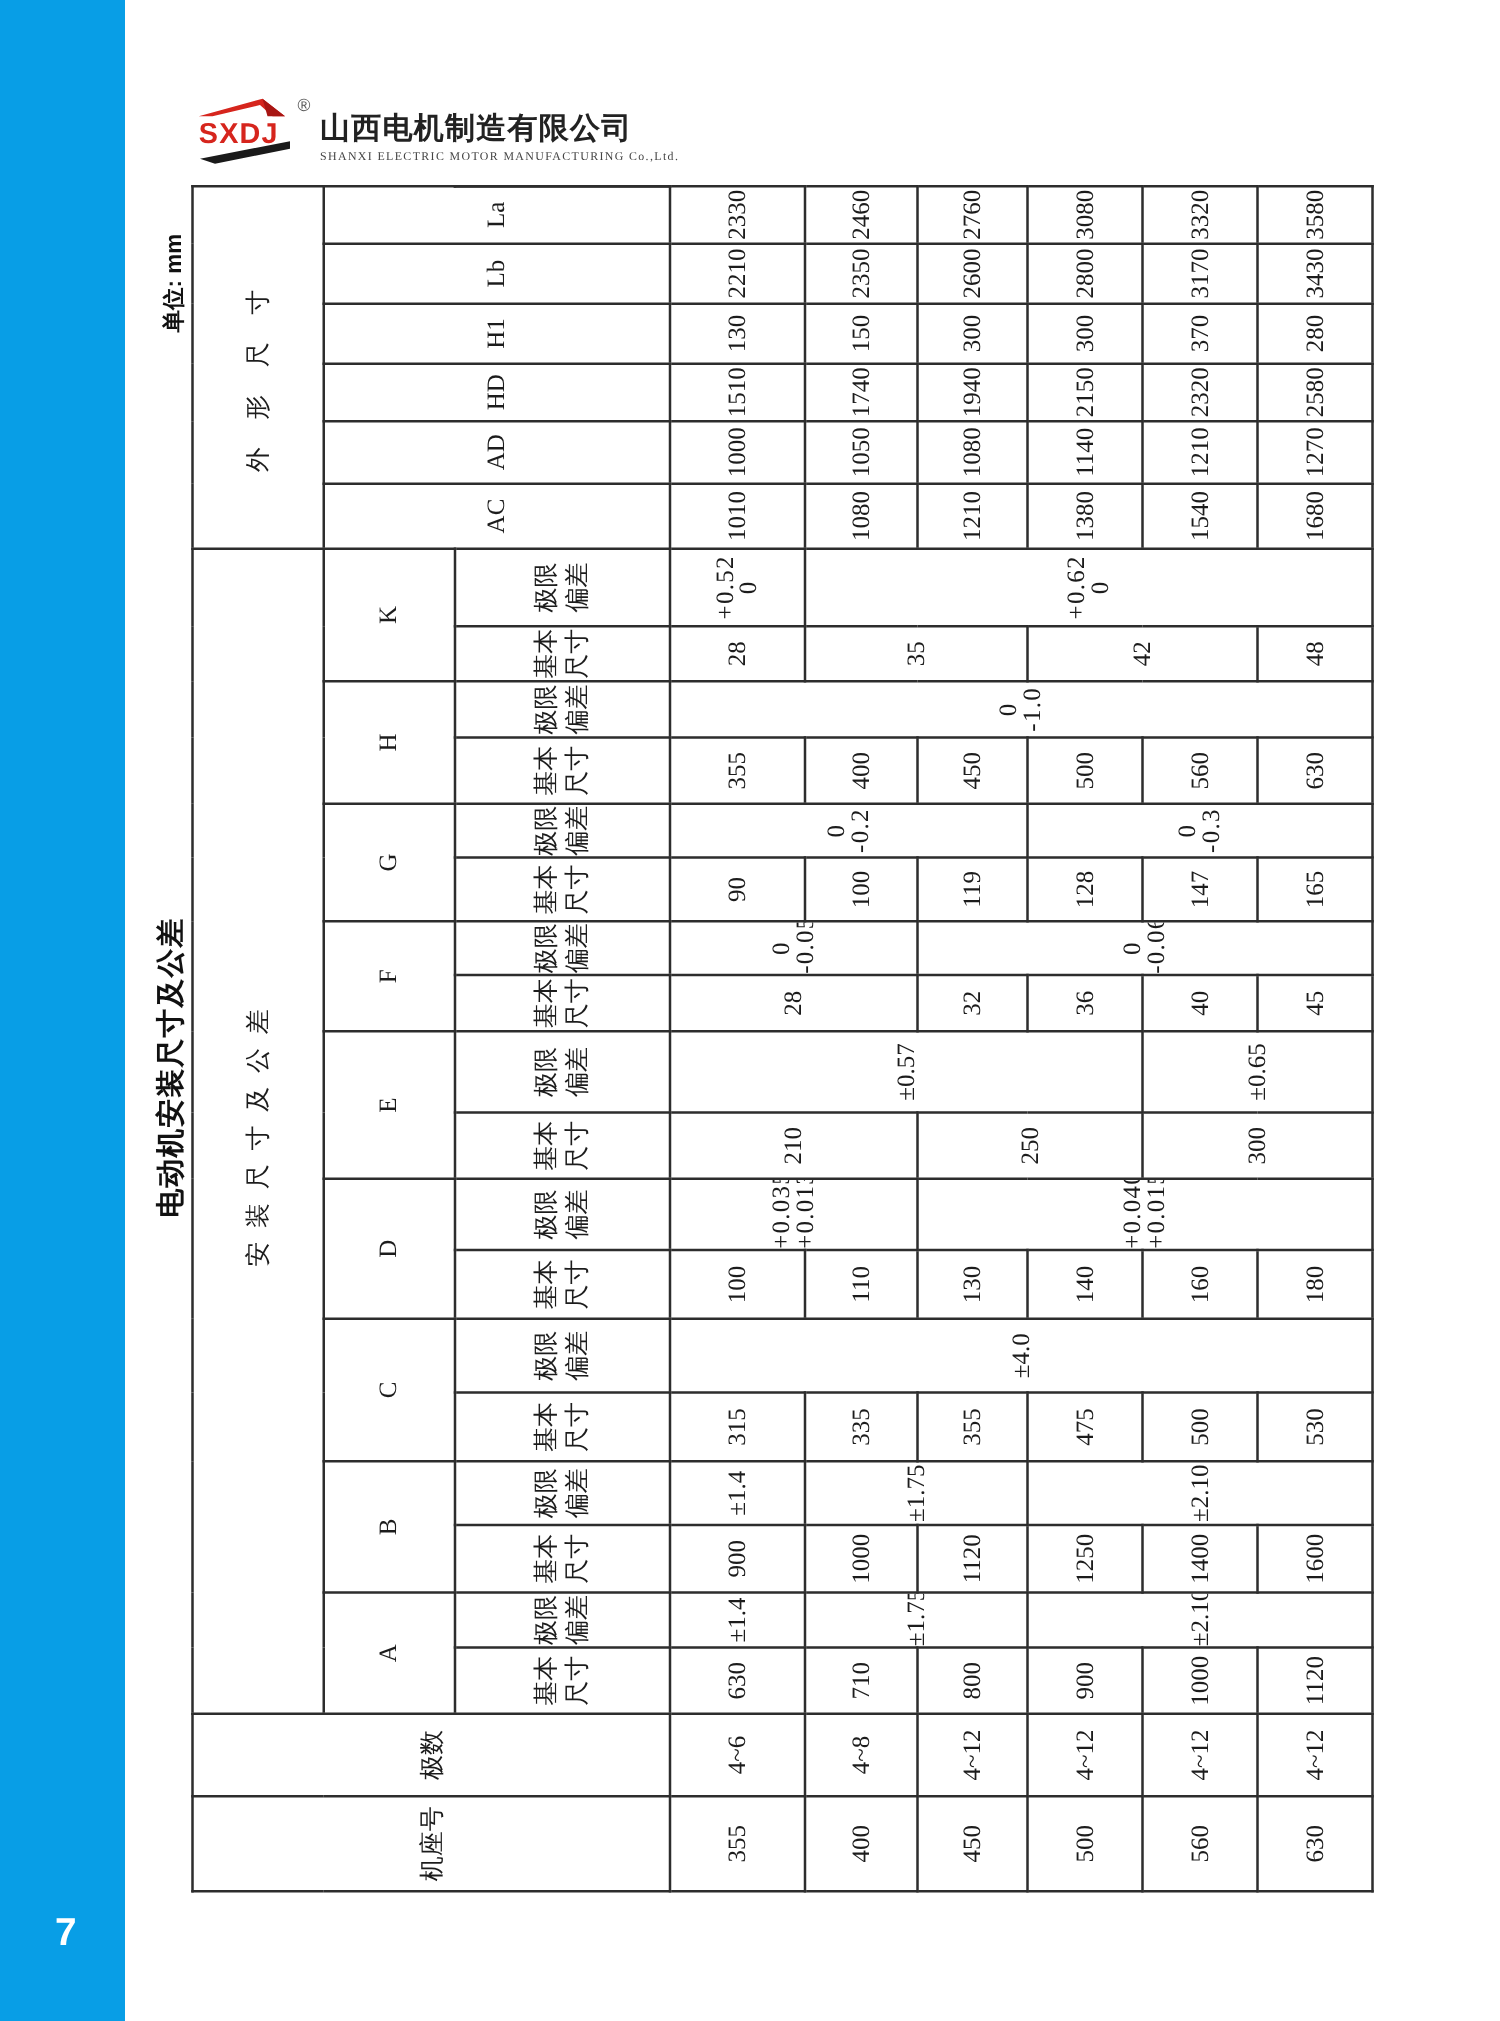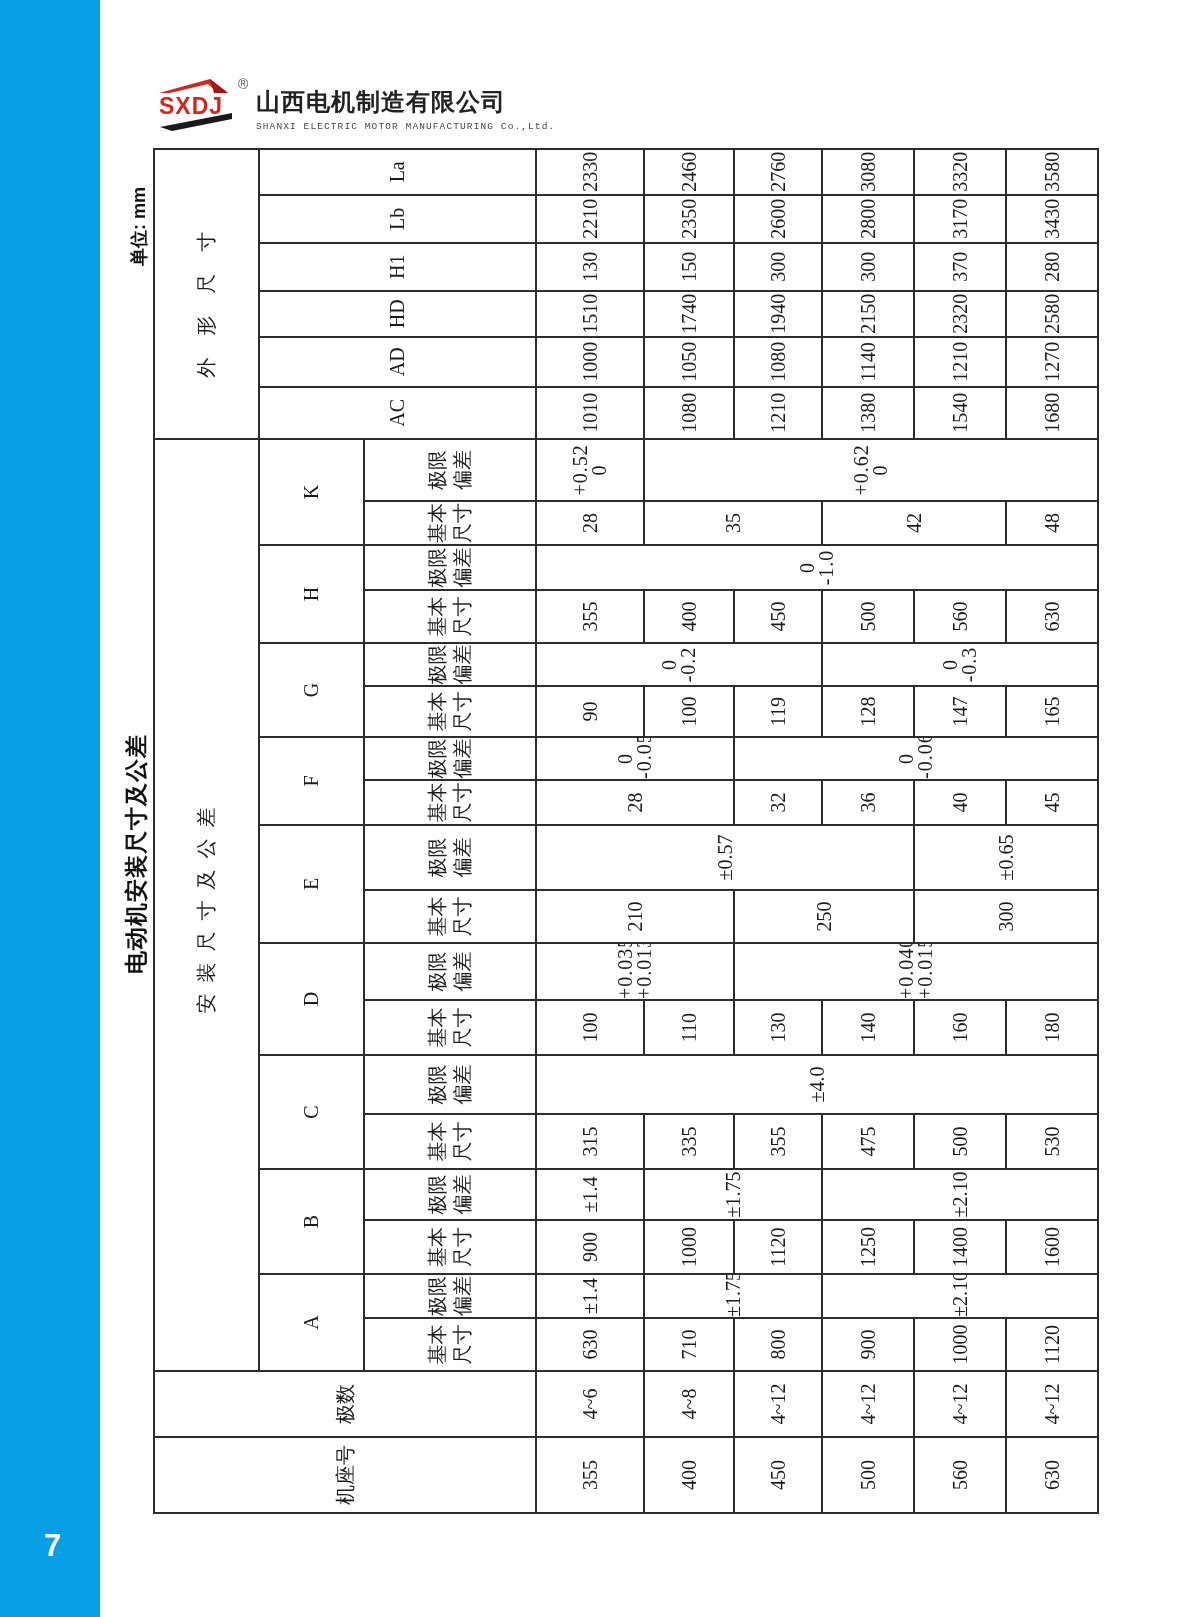--- a/index.html
+++ b/index.html
@@ -17,21 +17,21 @@
   
   .logo { position:absolute; left:156px; top:56px; width:560px; height:80px; }
   .logo-mark { position:absolute; left:2px; top:22px; }
   .logo-reg { position:absolute; left:82px; top:20px; font-size:14px; color:#555; font-family:"Liberation Sans",sans-serif; }
   .company { position:absolute; left:100px; top:30px; width:440px; }
   .company-cn {
     font-family:"Liberation Sans","DejaVu Sans",sans-serif; font-weight:bold;
     font-size:24px; letter-spacing:1px; color:#222; white-space:nowrap;
   }
   .company-en {
-    font-family:Liberation Mono, monospace; font-size:9.5px;
+    font-family:Liberation Serif, serif; font-size:9.5px;
     letter-spacing:1.1px; color:#444; margin-top:3px; white-space:nowrap;
   }
   
   .rot-wrap { position:absolute; left:115px; top:146px; width:990px; height:1368px; }
   .rot-inner {
     position:absolute; left:0; top:0; width:1368px; height:990px;
     transform-origin:0 0; transform:rotate(-90deg) translateX(-1368px);
   }
   .tbl-title {
     position:absolute; left:540px; top:6px; width:240px; text-align:center;

